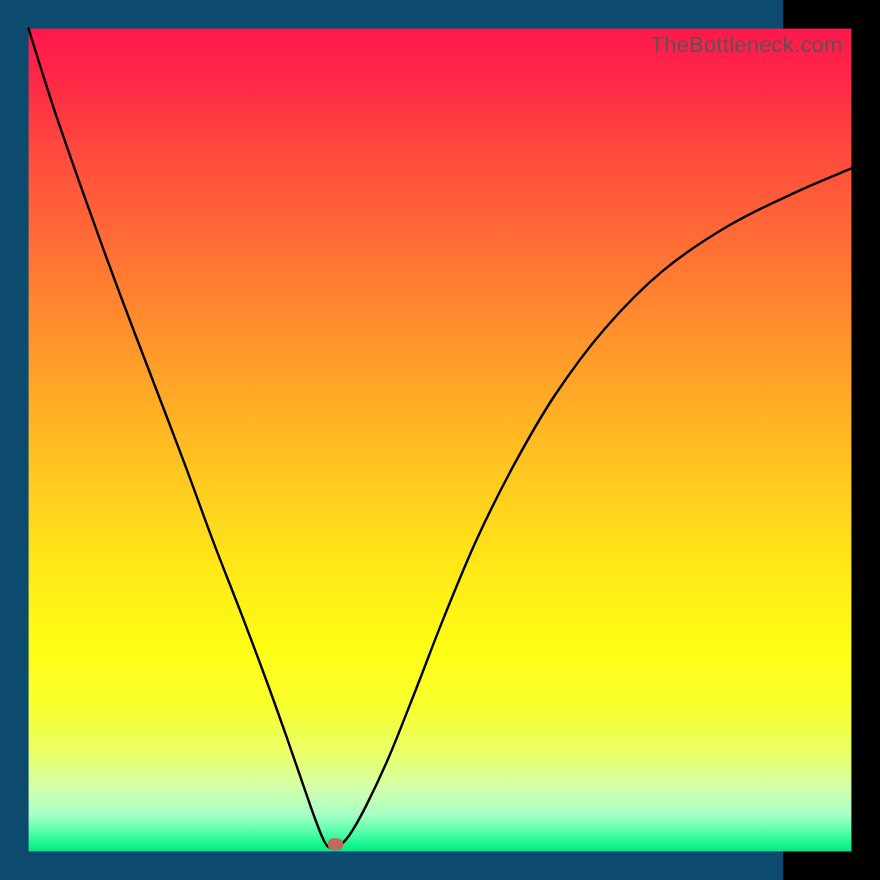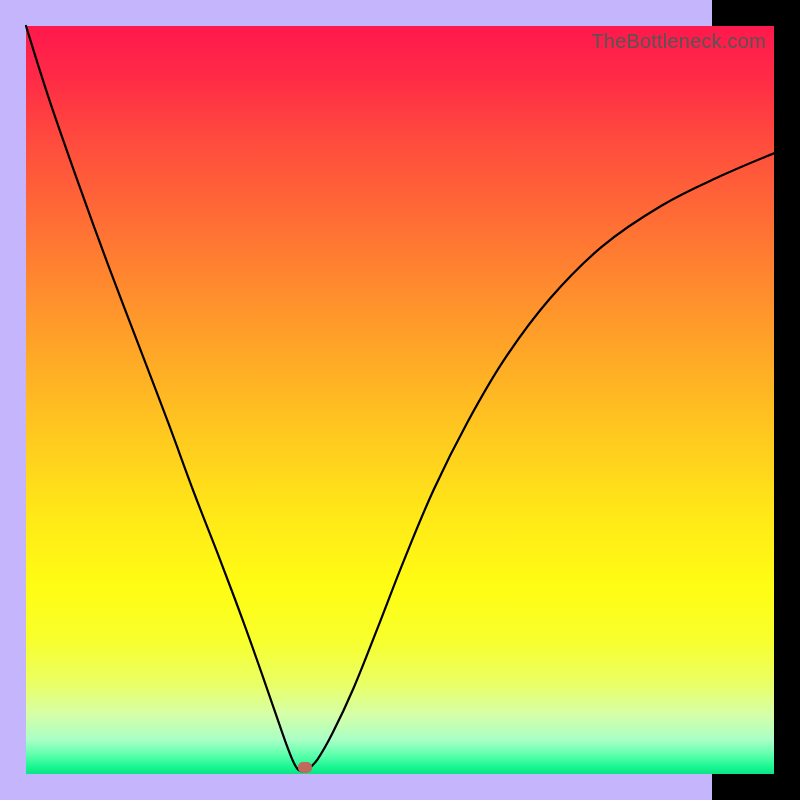--- a/index.html
+++ b/index.html
@@ -6,21 +6,21 @@
   body {
     width: 800px;
     height: 800px;
     overflow: hidden;
     font-family: Arial, sans-serif;
     background: #000;
   }
   .outer {
     width: 712px;
     height: 800px;
-    background: #c4b5fd;
+    background: #0c4a6e;
     position: relative;
   }
   .plot-area {
     position: absolute;
     left: 26px;
     top: 26px;
     width: 748px;
     height: 748px;
     background: linear-gradient(to bottom,
       #ff184d 0%,

